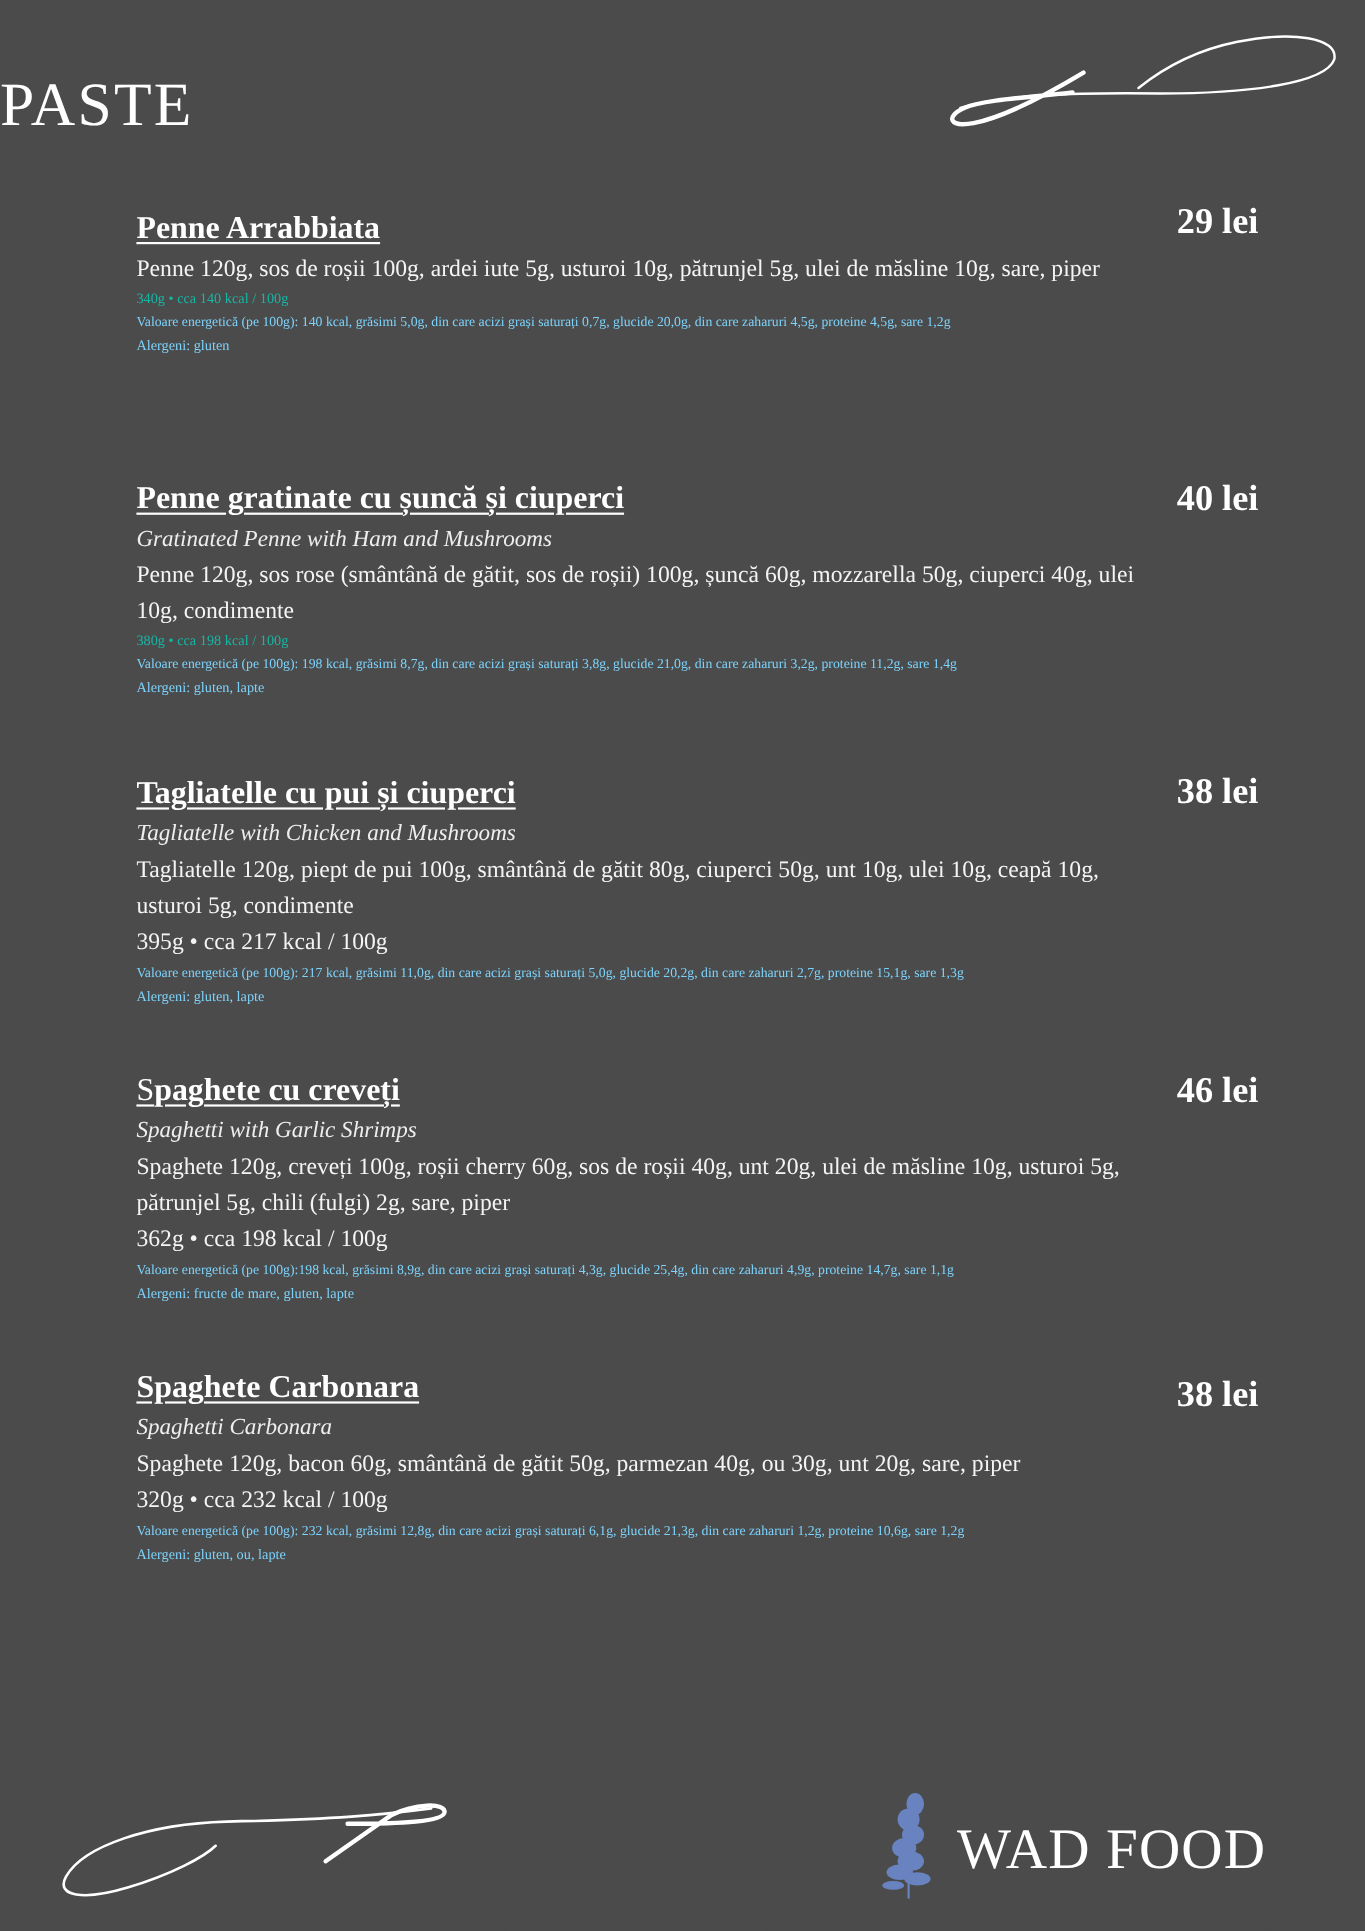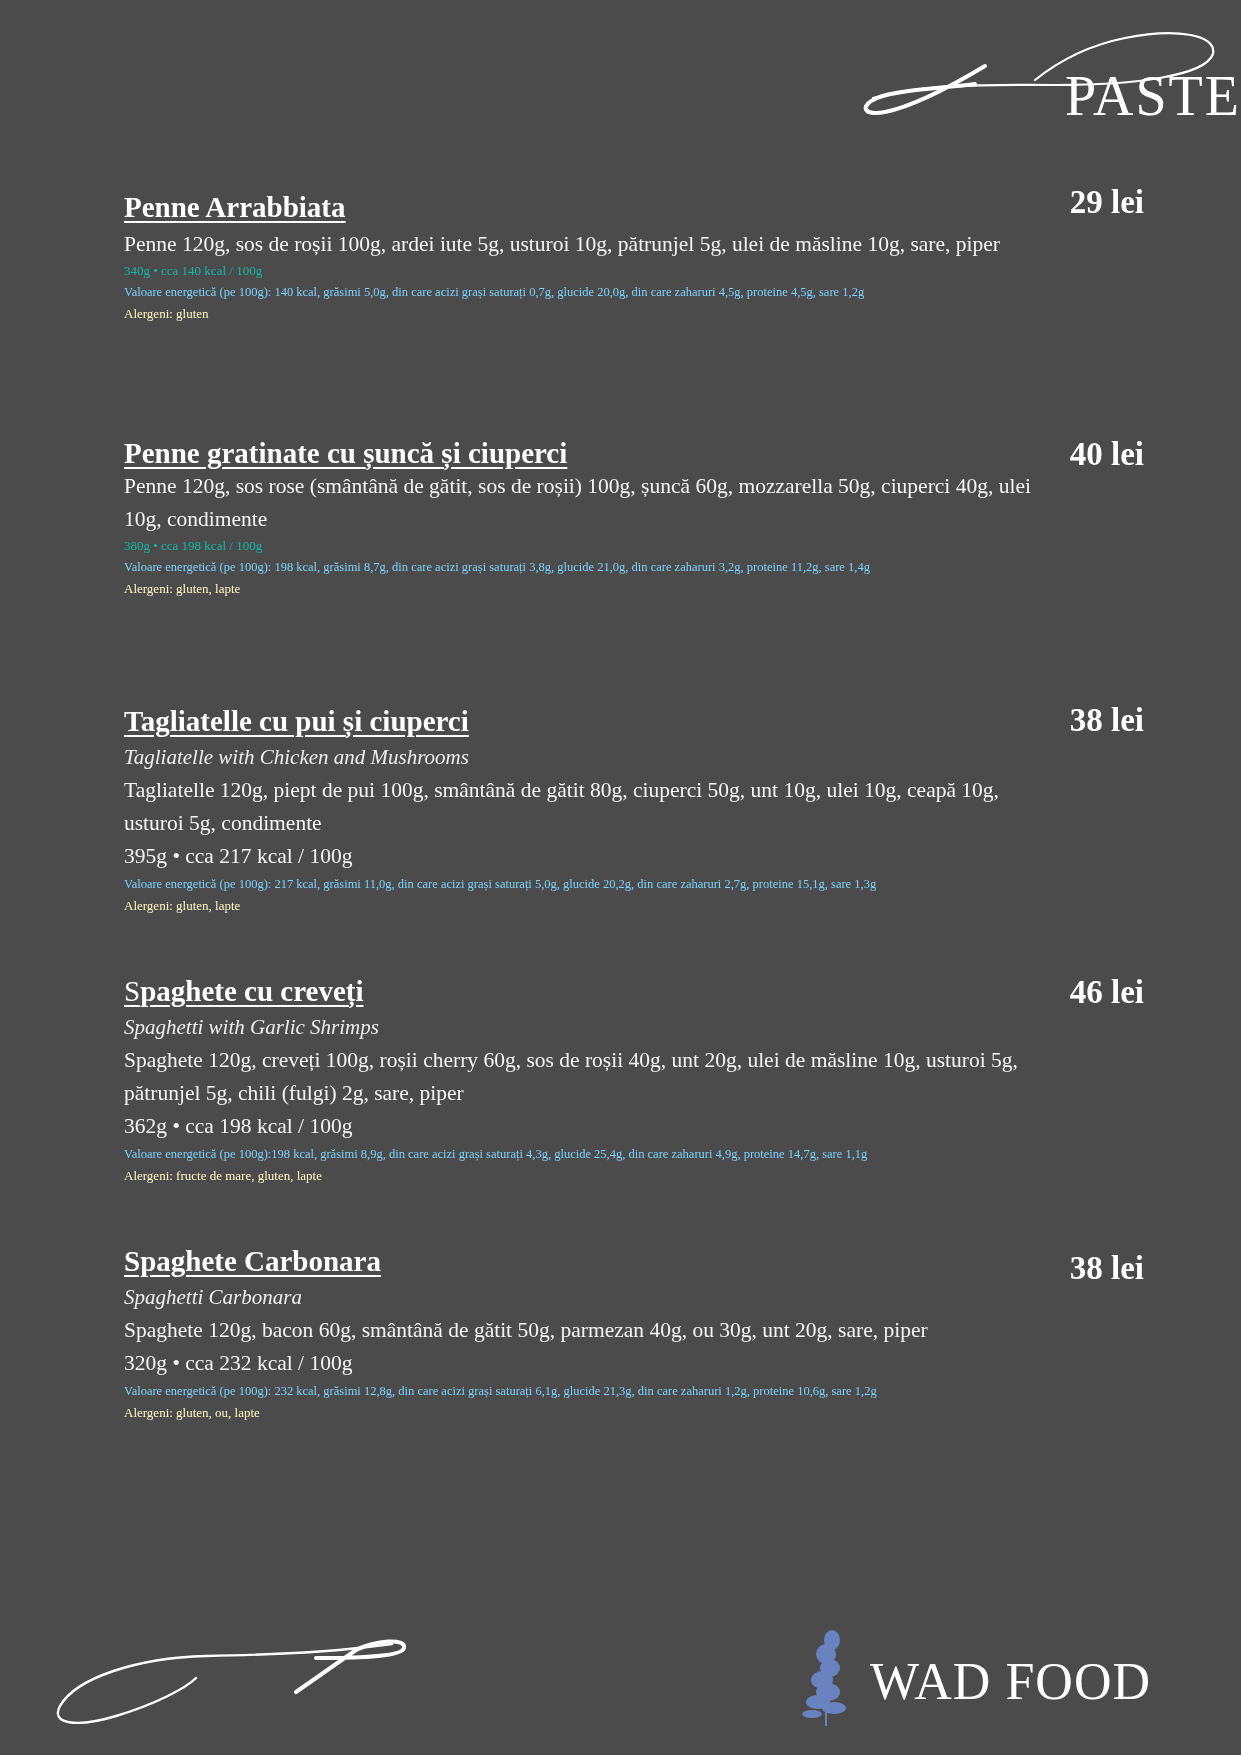--- a/index.html
+++ b/index.html
@@ -8,21 +8,21 @@
       background: #4b4b4b;
       color: #ffffff;
       font-family: "Liberation Serif", "DejaVu Serif", serif;
       position: relative;
       overflow: hidden;
     }
     .page-title {
       position: absolute;
       left: 0; width: 1241px;
       top: 68px;
-      text-align: right;
+      text-align: left;
       font-size: 56px;
       font-weight: normal;
       letter-spacing: 2px;
       margin: 0;
       line-height: 1;
       font-family: Liberation Serif, serif;
     }
     .page-title span { position: relative; left: 0px; }
     .flourish { position: absolute; }
     .flourish-top { left: 855px; top: 24px; width: 364px; height: 100px; }
@@ -63,21 +63,21 @@
       color: #f4f4f4;
     }
     .item-weight-small { font-size: 13px; line-height: 20px; color: #14b8a6; }
     .item-weight-large { font-size: 21.5px; line-height: 33px; color: #f4f4f4; }
     .item-nutri {
       font-size: 12.5px;
       line-height: 22px;
       width: 915px;
       color: #7dd3fc;
     }
-    .item-allergens { font-size: 13px; line-height: 22px; color: #fef9c3; }
+    .item-allergens { font-size: 13px; line-height: 22px; color: #7dd3fc; }
 
     .logo { position: absolute; left: 790px; top: 1628px; height: 100px; width: 400px; }
     .logo-plant { position: absolute; left: 6px; top: 0; width: 60px; height: 100px; }
     .logo-text {
       position: absolute; left: 80px; top: 28px;
       font-size: 52px; font-weight: normal; letter-spacing: 1px;
       color: #ffffff;
       line-height: 1;
     }
   </style>
@@ -98,20 +98,21 @@
     <div class="item-price">29 lei</div>
     <div class="item-ing" style="margin-top:4px;">Penne 120g, sos de roșii 100g, ardei iute 5g, usturoi 10g, pătrunjel 5g, ulei de măsline 10g, sare, piper</div>
     <div class="item-weight-small">340g • cca 140 kcal / 100g</div>
     <div class="item-nutri">Valoare energetică (pe 100g): 140 kcal, grăsimi 5,0g, din care acizi grași saturați 0,7g, glucide 20,0g, din care zaharuri 4,5g, proteine 4,5g, sare 1,2g</div>
     <div class="item-allergens">Alergeni: gluten</div>
   </div>
 
   <div class="item" style="top:246px;">
     <h2 class="item-name"><span class="first"></span><span>Penne gratinate cu șuncă și ciuperci</span></h2>
     <div class="item-price" style="top:0px;">40 lei</div>
+    <div class="item-en">Gratinated Penne with Ham and Mushrooms</div>
     <div class="item-ing">Penne 120g, sos rose (smântână de gătit, sos de roșii) 100g, șuncă 60g, mozzarella 50g, ciuperci 40g, ulei 10g, condimente</div>
     <div class="item-weight-small">380g • cca 198 kcal / 100g</div>
     <div class="item-nutri">Valoare energetică (pe 100g): 198 kcal, grăsimi 8,7g, din care acizi grași saturați 3,8g, glucide 21,0g, din care zaharuri 3,2g, proteine 11,2g, sare 1,4g</div>
     <div class="item-allergens">Alergeni: gluten, lapte</div>
   </div>
 
   <div class="item" style="top:514px;">
     <h2 class="item-name"><span class="first"></span><span>Tagliatelle cu pui și ciuperci</span></h2>
     <div class="item-price" style="top:-2px;">38 lei</div>
     <div class="item-en">Tagliatelle with Chicken and Mushrooms</div>

